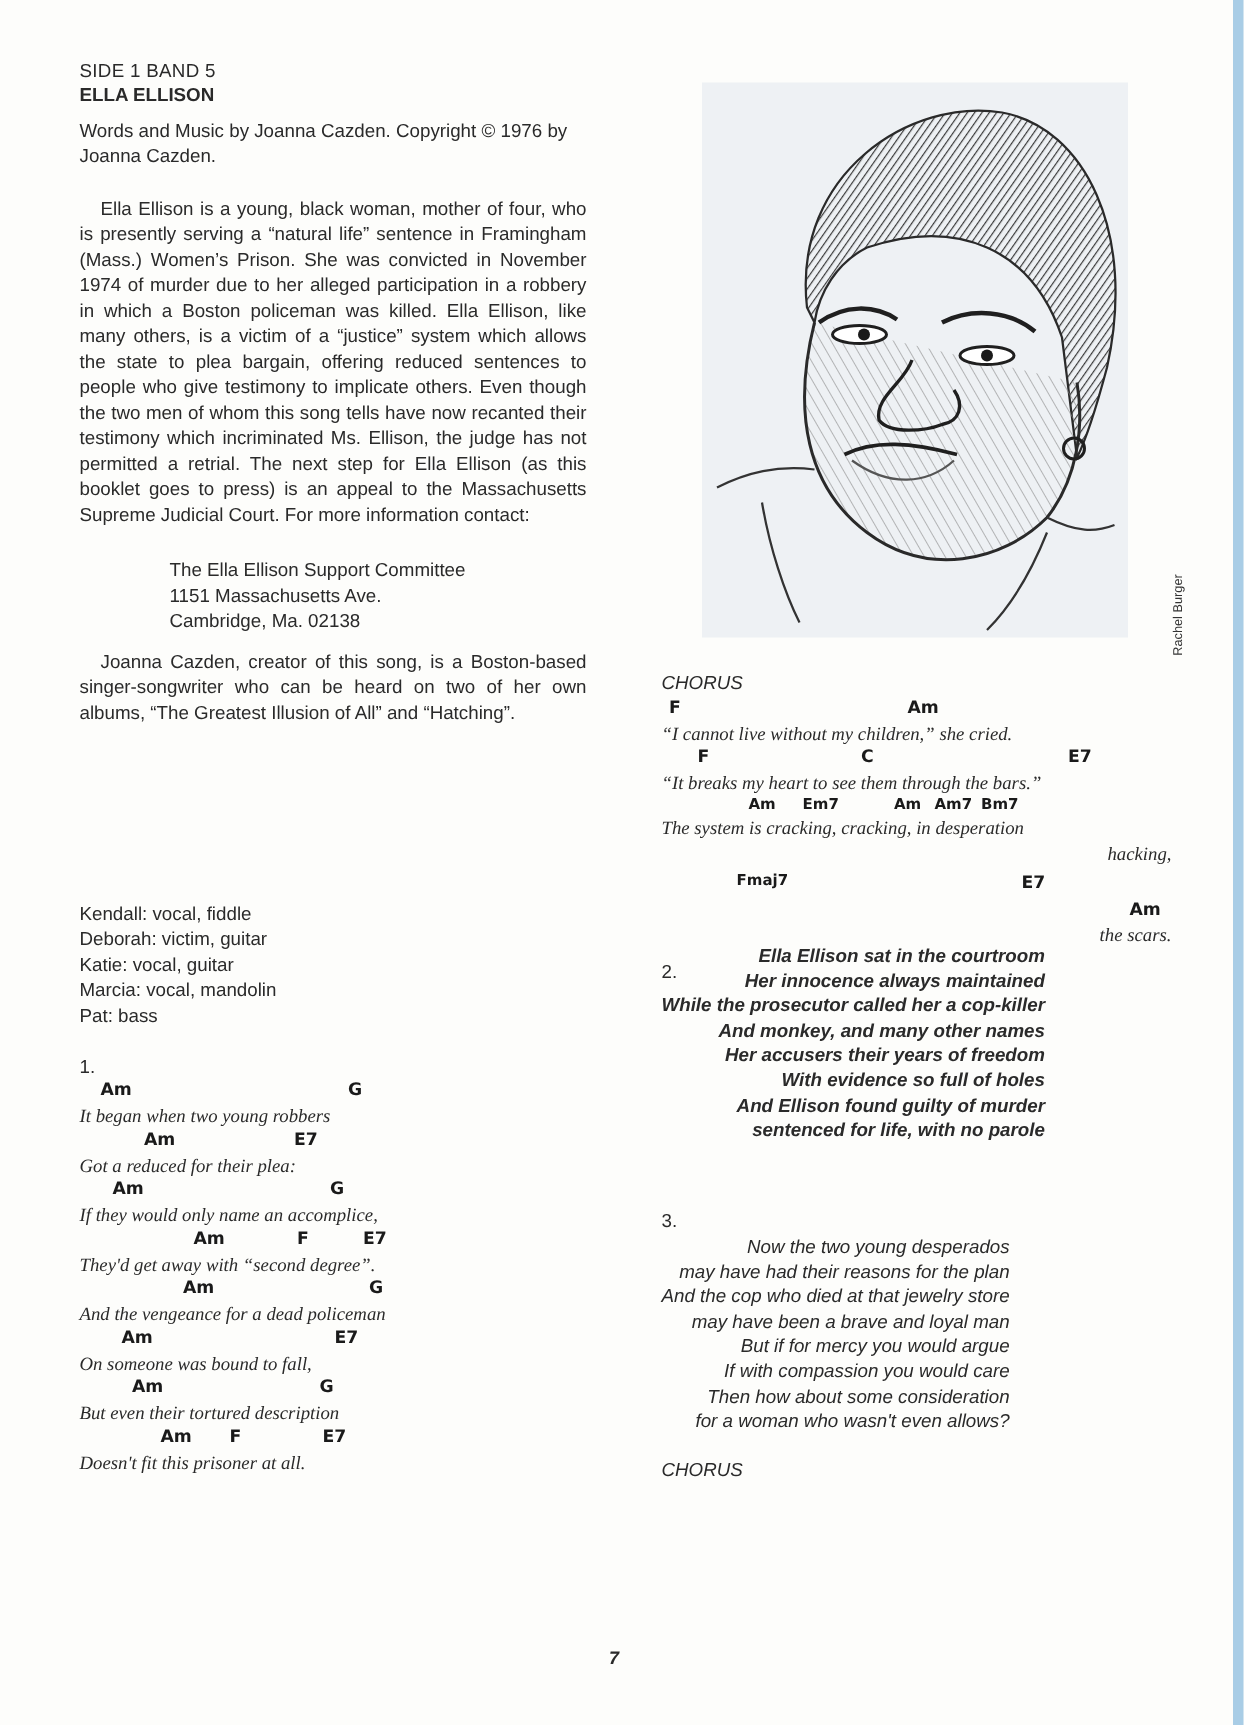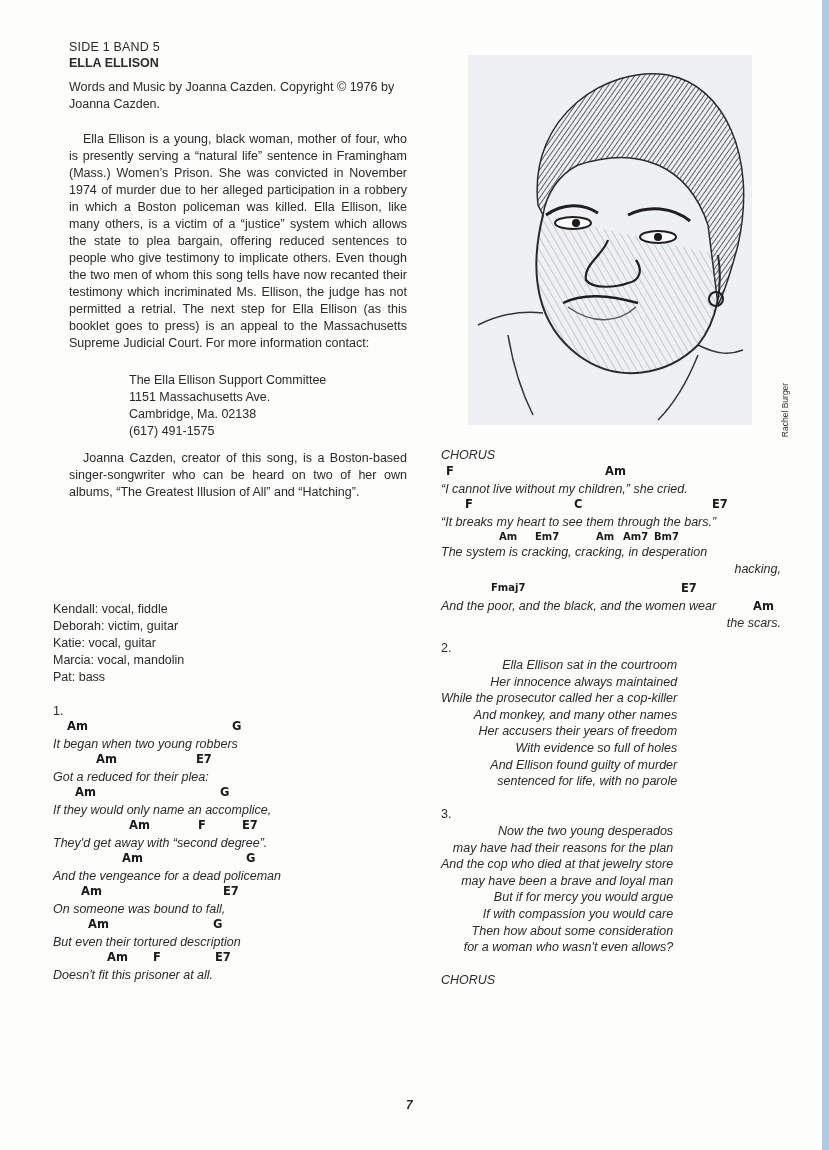--- a/index.html
+++ b/index.html
@@ -7,37 +7,37 @@
     width: 829px; height: 1150px; position: relative; overflow: hidden;
     background: #fdfdfb;
     font-family: "Liberation Sans", sans-serif;
     color: #2a2a2a;
   }
   .edge-strip {
     position: absolute; top: 0; right: 0; width: 7px; height: 1150px;
     background: #a9cde6;
   }
   .abs { position: absolute; text-align: right; }
-  .left-col { position: absolute; left: 53px; top: 40px; width: 338px; margin-left: 16px; }
+  .left-col { position: absolute; left: 53px; top: 40px; width: 338px; }
   .side-band { font-size: 12.5px; letter-spacing: 0.2px; }
   .song-title { font-size: 12.5px; font-weight: bold; margin-top: 2px; }
   .credit { font-size: 12.5px; line-height: 17px; margin-top: 9px; }
   .para {
     font-size: 12.5px; line-height: 17px; text-align: justify; text-indent: 14px; margin: 0;
   }
   .intro { margin-top: 18px; }
   .contact { margin: 20px 0 0 60px; font-size: 12.5px; line-height: 17px; }
   .bio { margin-top: 10px; }
   .personnel { position: absolute; left: 53px; top: 601px; font-size: 12.5px; line-height: 17px; }
   .verse-num { font-size: 12.5px; }
   .lyric-block { position: absolute; }
   .lyric-line {
     position: relative; font-style: italic; font-size: 12.5px; height: 33px;
   }
-  .lyric-line .text { position: absolute; bottom: 0; left: 0; white-space: nowrap; line-height: 15px; }
+  .lyric-line .text { position: absolute; bottom: 0; left: 0; white-space: nowrap; line-height: 15px; font-family: Liberation Serif, serif; }
   .chord {
     position: absolute; top: 0; font-family: "DejaVu Sans", sans-serif; font-style: normal;
     font-weight: bold; font-size: 11.5px; color: #1a1a1a; line-height: 14px;
   }
   .plain-lines { font-style: italic; font-size: 12.5px; line-height: 16.6px; }
   .portrait {
     position: absolute; left: 468px; top: 55px; width: 284px; height: 370px;
     background: #eef1f4;
   }
   .credit-vertical {
@@ -59,21 +59,20 @@
 
 <div class="left-col">
   <div class="side-band">SIDE 1   BAND 5</div>
   <div class="song-title">ELLA ELLISON</div>
   <div class="credit">Words and Music by Joanna Cazden. Copyright © 1976 by Joanna Cazden.</div>
   <p class="para intro">Ella Ellison is a young, black woman, mother of four, who is presently serving a “natural life” sentence in Framingham (Mass.) Women’s Prison. She was convicted in November 1974 of murder due to her alleged participation in a robbery in which a Boston policeman was killed. Ella Ellison, like many others, is a victim of a “justice” system which allows the state to plea bargain, offering reduced sentences to people who give testimony to implicate others. Even though the two men of whom this song tells have now recanted their testimony which incriminated Ms. Ellison, the judge has not permitted a retrial. The next step for Ella Ellison (as this booklet goes to press) is an appeal to the Massachusetts Supreme Judicial Court. For more information contact:</p>
   <div class="contact">
     <div>The Ella Ellison Support Committee</div>
     <div>1151 Massachusetts Ave.</div>
     <div>Cambridge, Ma. 02138</div>
-    <div>(617) 491-1575</div>
   </div>
   <p class="para bio">Joanna Cazden, creator of this song, is a Boston-based singer-songwriter who can be heard on two of her own albums, “The Greatest Illusion of All” and “Hatching”.</p>
 </div>
 
 <div class="personnel">
   <div>Kendall: vocal, fiddle</div>
   <div>Deborah: victim, guitar</div>
   <div>Katie: vocal, guitar</div>
   <div>Marcia: vocal, mandolin</div>
   <div>Pat: bass</div>
@@ -186,29 +185,28 @@
     <span class="chord" style="left:213px; font-size:10px;">Bm7</span>
     <span class="text">The system is cracking, cracking, in desperation</span>
   </div>
   <div class="lyric-line" style="height:17px; text-align:center;">
     <span class="text" style="left:auto; right:0;">hacking,</span>
   </div>
   <div class="lyric-line" style="height:37px;">
     <span class="chord" style="left:50px; top:4px; font-size:10px;">Fmaj7</span>
     <span class="chord" style="left:240px; top:4px;">E7</span>
     <span class="chord" style="left:312px; top:22px;">Am</span>
-    <span class="text">And the poor, and the black, and the women wear</span>
   </div>
   <div class="lyric-line" style="height:17px;">
     <span class="text" style="left:auto; right:0;">the scars.</span>
   </div>
 </div>
 
 <div class="verse-num abs" style="left:441px; top:641px;">2.</div>
-<div class="plain-lines abs" style="left:441px; top:657px;">
+<div class="plain-lines abs" style="left:441px; top:629px;font-weight:bold;">
   <div>Ella Ellison sat in the courtroom</div>
   <div>Her innocence always maintained</div>
   <div>While the prosecutor called her a cop-killer</div>
   <div>And monkey, and many other names</div>
   <div>Her accusers their years of freedom</div>
   <div>With evidence so full of holes</div>
   <div>And Ellison found guilty of murder</div>
   <div>sentenced for life, with no parole</div>
 </div>
 

